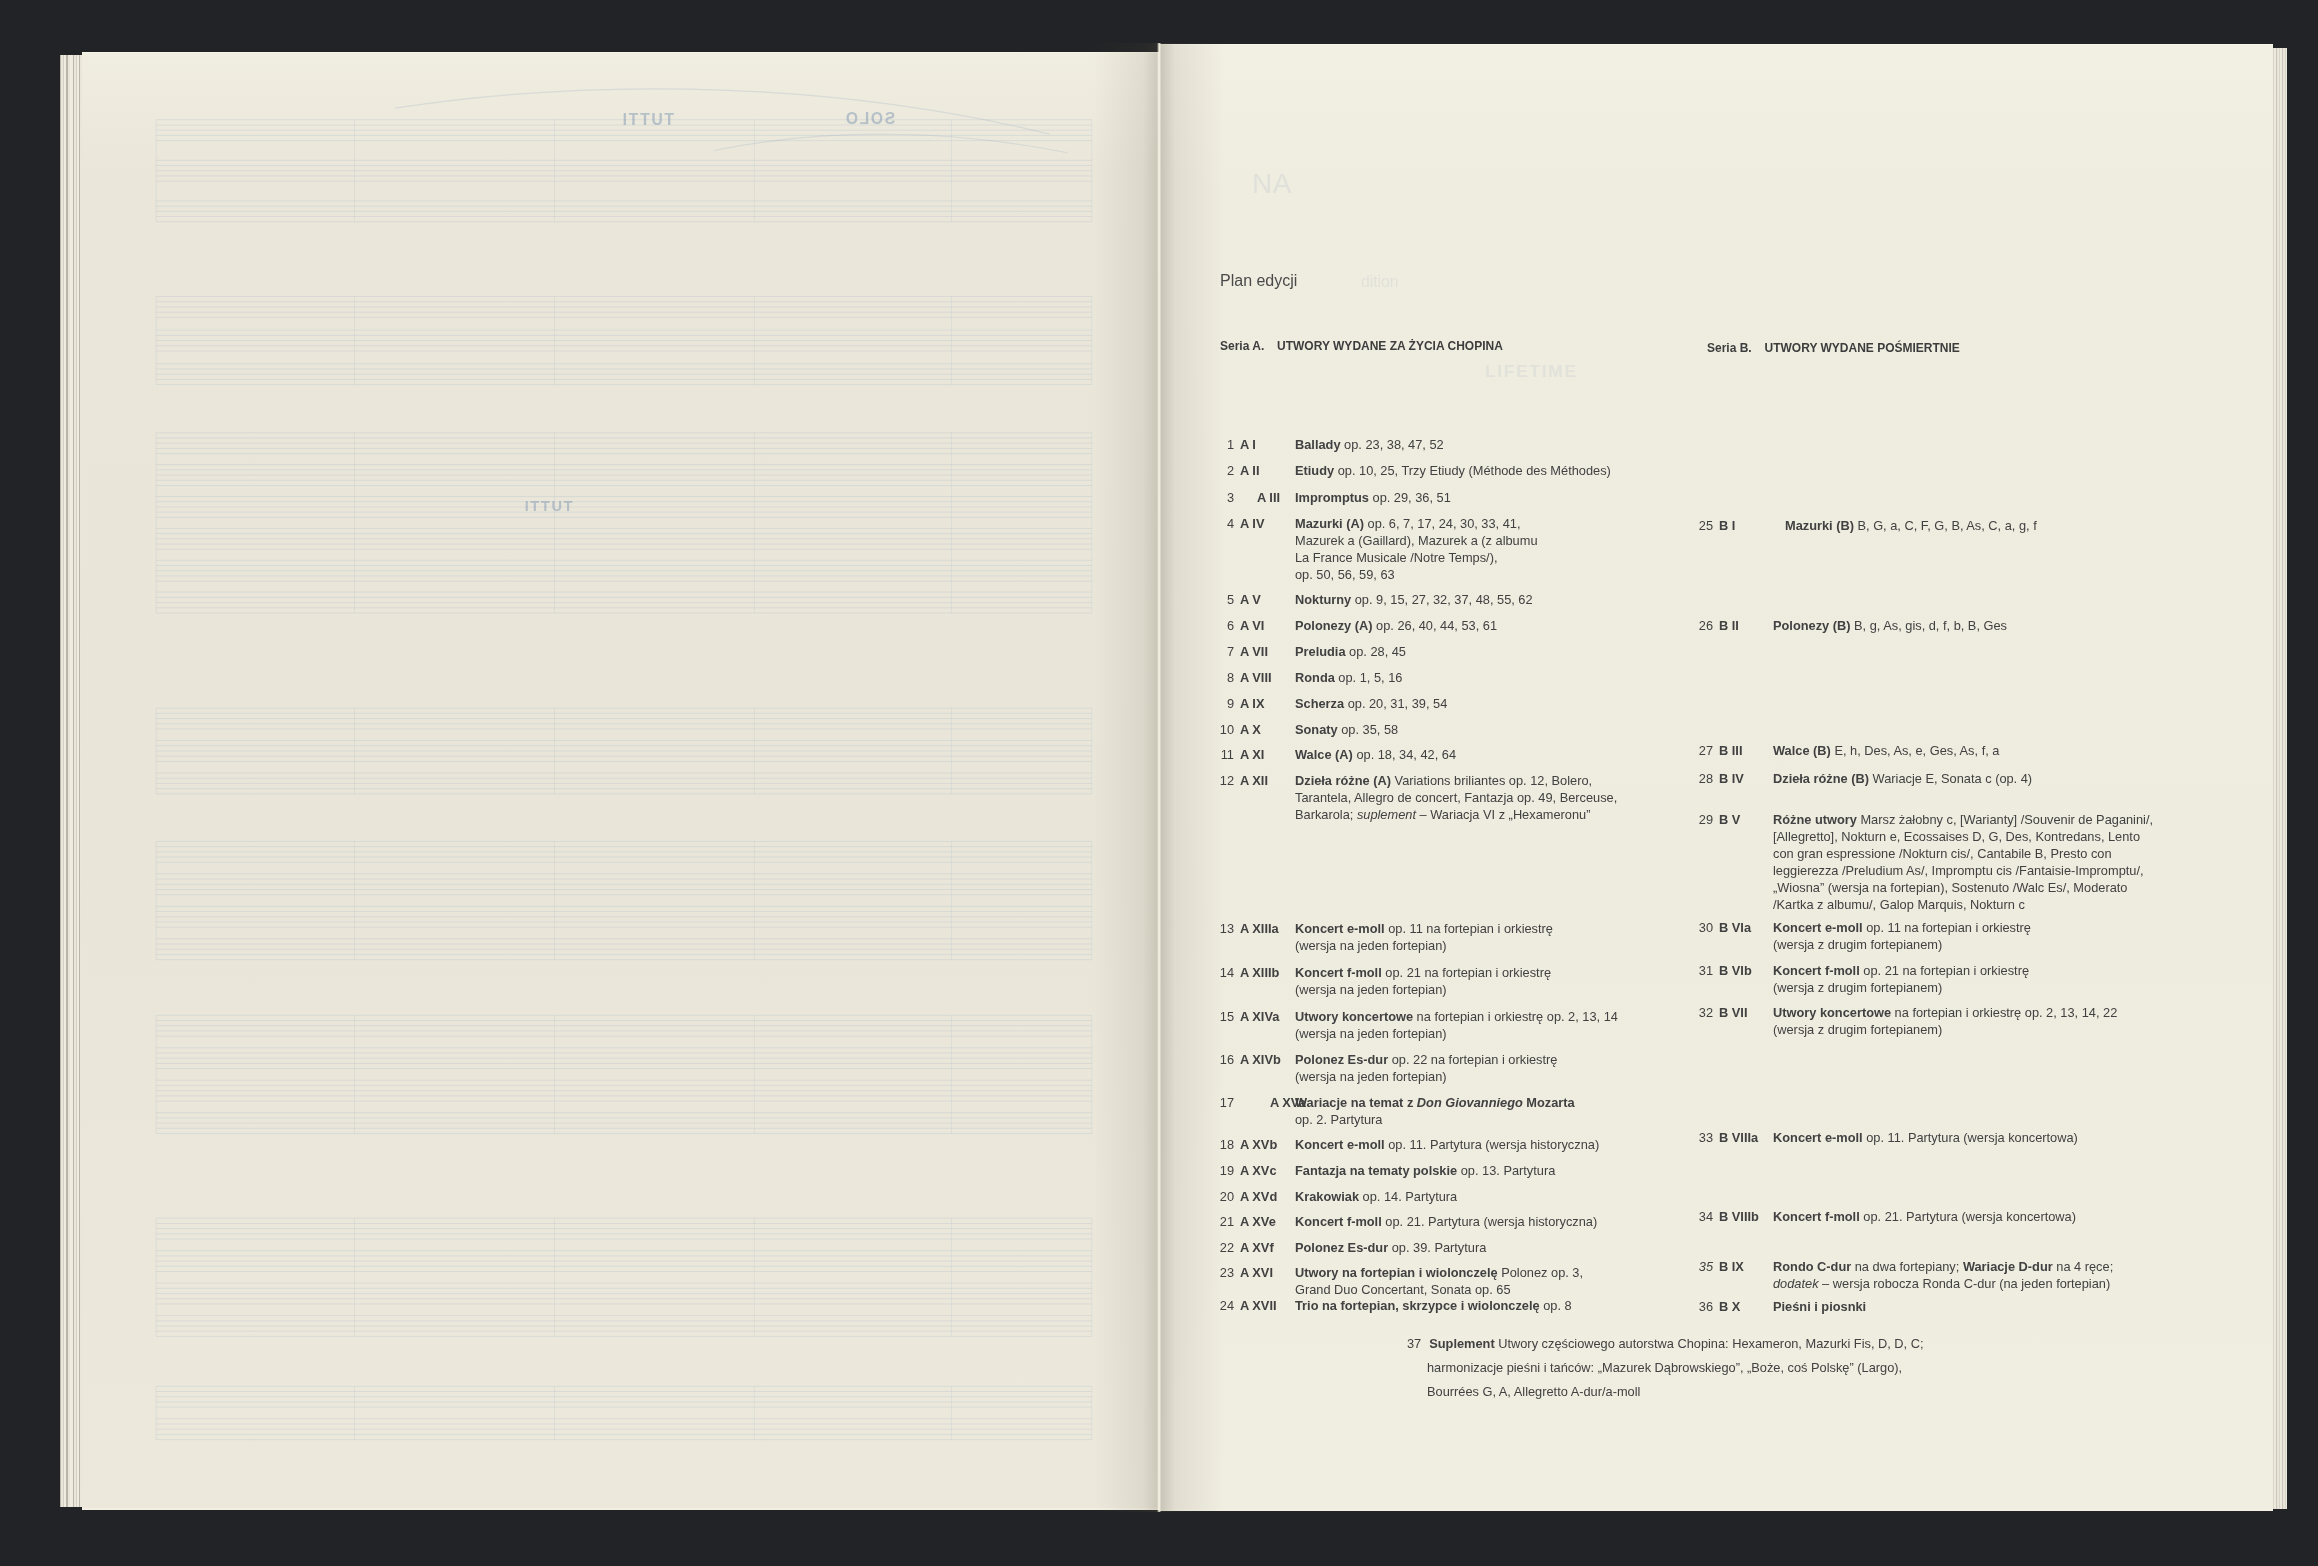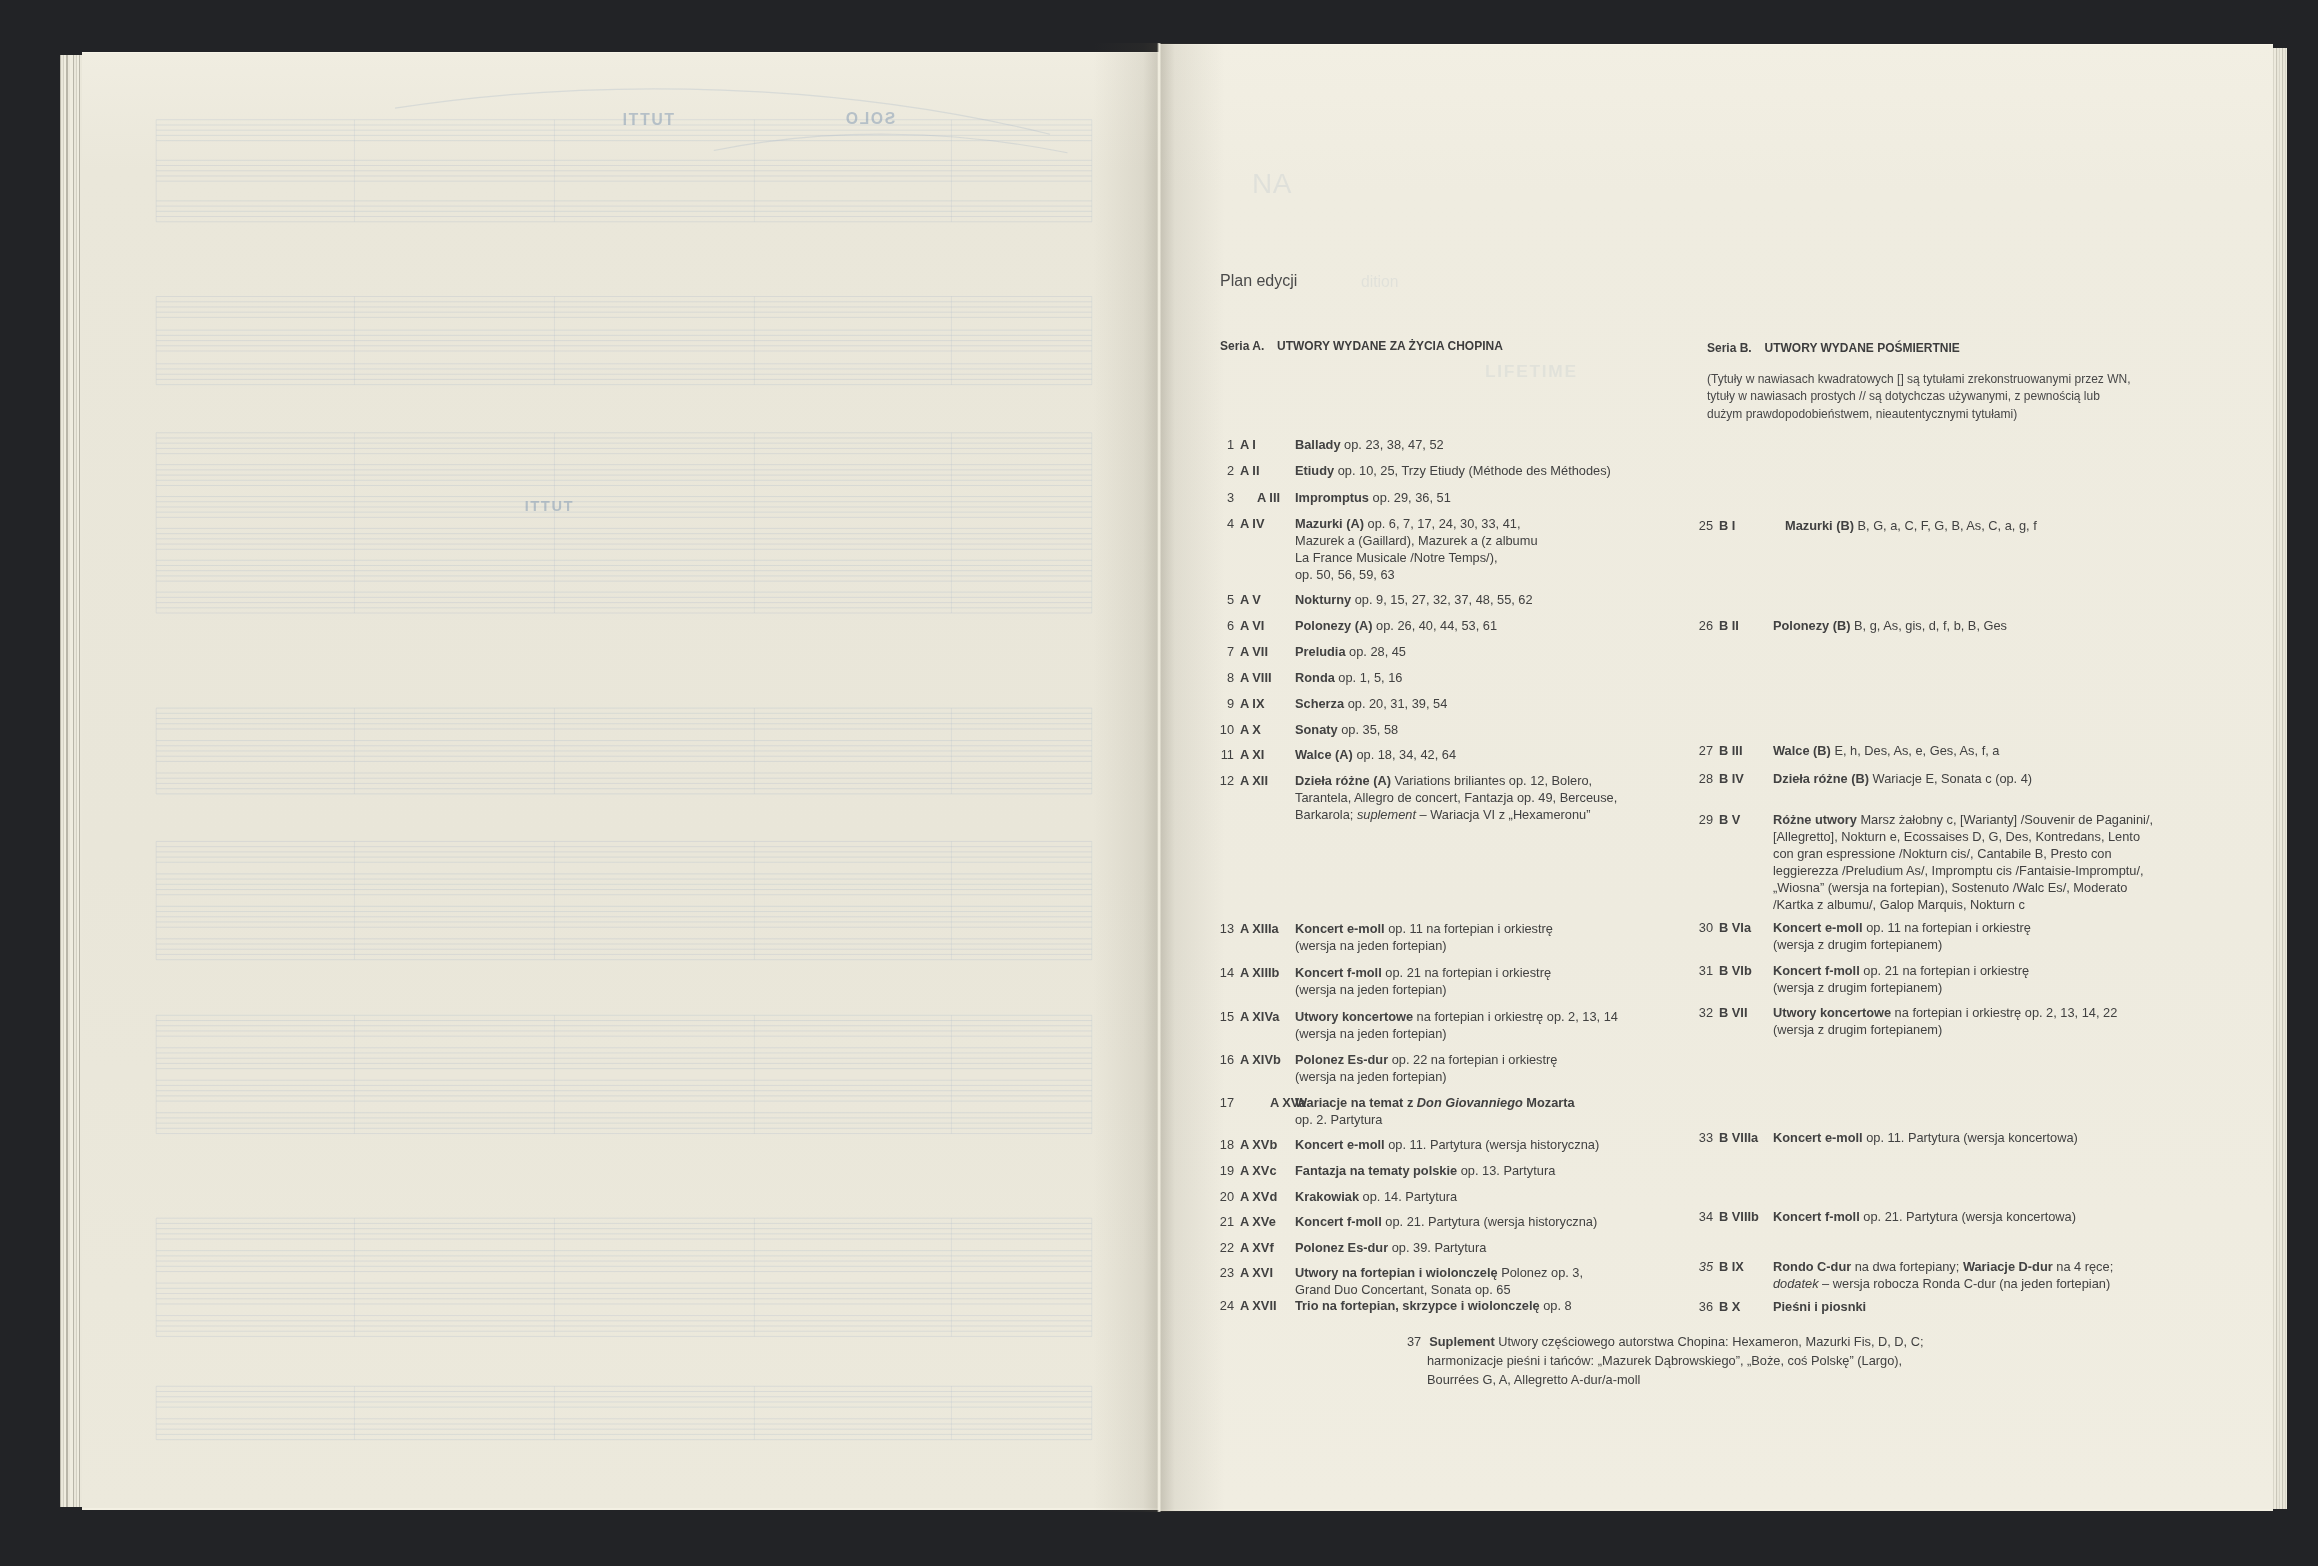--- a/index.html
+++ b/index.html
@@ -33,21 +33,21 @@
   .heading-b{left:548px;top:296px;}
   .heading .hlabel{margin-right:12.8px;}
   .note{position:absolute;left:548px;top:326px;width:499px;font-size:12px;line-height:17.4px;
     color:#474747;white-space:pre-wrap;}
   .entry{position:absolute;left:0;width:1114px;font-size:12.8px;line-height:17px;color:#414141;}
   .entry .num{position:absolute;text-align:right;top:0;}
   .entry .code{position:absolute;top:0;font-weight:bold;white-space:nowrap;}
   .entry .txt{position:absolute;top:0;white-space:pre-wrap;}
   .b{font-weight:bold;}
   .i{font-style:italic;}
-  .supplement{position:absolute;left:248px;top:1287px;width:568px;font-size:12.8px;line-height:19px;
+  .supplement{position:absolute;left:248px;top:1287px;width:568px;font-size:12.8px;line-height:24px;
     color:#414141;white-space:pre-wrap;padding-left:20px;text-indent:-20px;}
   .supplement .num{margin-right:8px;}
   .rp-ghost{position:absolute;color:#93a7bd;filter:blur(0.5px);}
   .rp-ghost.g-na{left:93px;top:123px;font-size:28px;opacity:0.16;letter-spacing:0.6px;}
   .rp-ghost.g-lifetime{left:326px;top:316px;font-size:17.4px;font-weight:bold;opacity:0.14;letter-spacing:1.7px;}
   .rp-ghost.g-dition{left:202px;top:228px;font-size:15.7px;opacity:0.15;}
 </style>
 </head>
 <body>
 
@@ -269,23 +269,20 @@
     <div class="subtitle">Plan edycji</div>
 
     <div class="heading heading-a">
       <span class="hlabel">Seria A.</span><span>UTWORY WYDANE ZA ŻYCIA CHOPINA</span>
     </div>
 
     <div class="heading heading-b">
       <span class="hlabel">Seria B.</span><span>UTWORY WYDANE POŚMIERTNIE</span>
     </div>
 
-    <div class="note">(Tytuły w nawiasach kwadratowych [] są tytułami zrekonstruowanymi przez WN,
-tytuły w nawiasach prostych // są dotychczas używanymi, z pewnością lub
-dużym prawdopodobieństwem, nieautentycznymi tytułami)</div>
 
     <div id="col-a">
         <div class="entry" style="top: 391px;">
           <span class="num" style="left: 31px; width: 44px;">1</span>
           <span class="code" style="left: 81px;">A I</span>
           <div class="txt" style="left: 136px; width: 412px;"><span class="b">Ballady</span><span> op. 23, 38, 47, 52</span></div>
         </div>
         <div class="entry" style="top: 417px;">
           <span class="num" style="left: 31px; width: 44px;">2</span>
           <span class="code" style="left: 81px;">A II</span>

